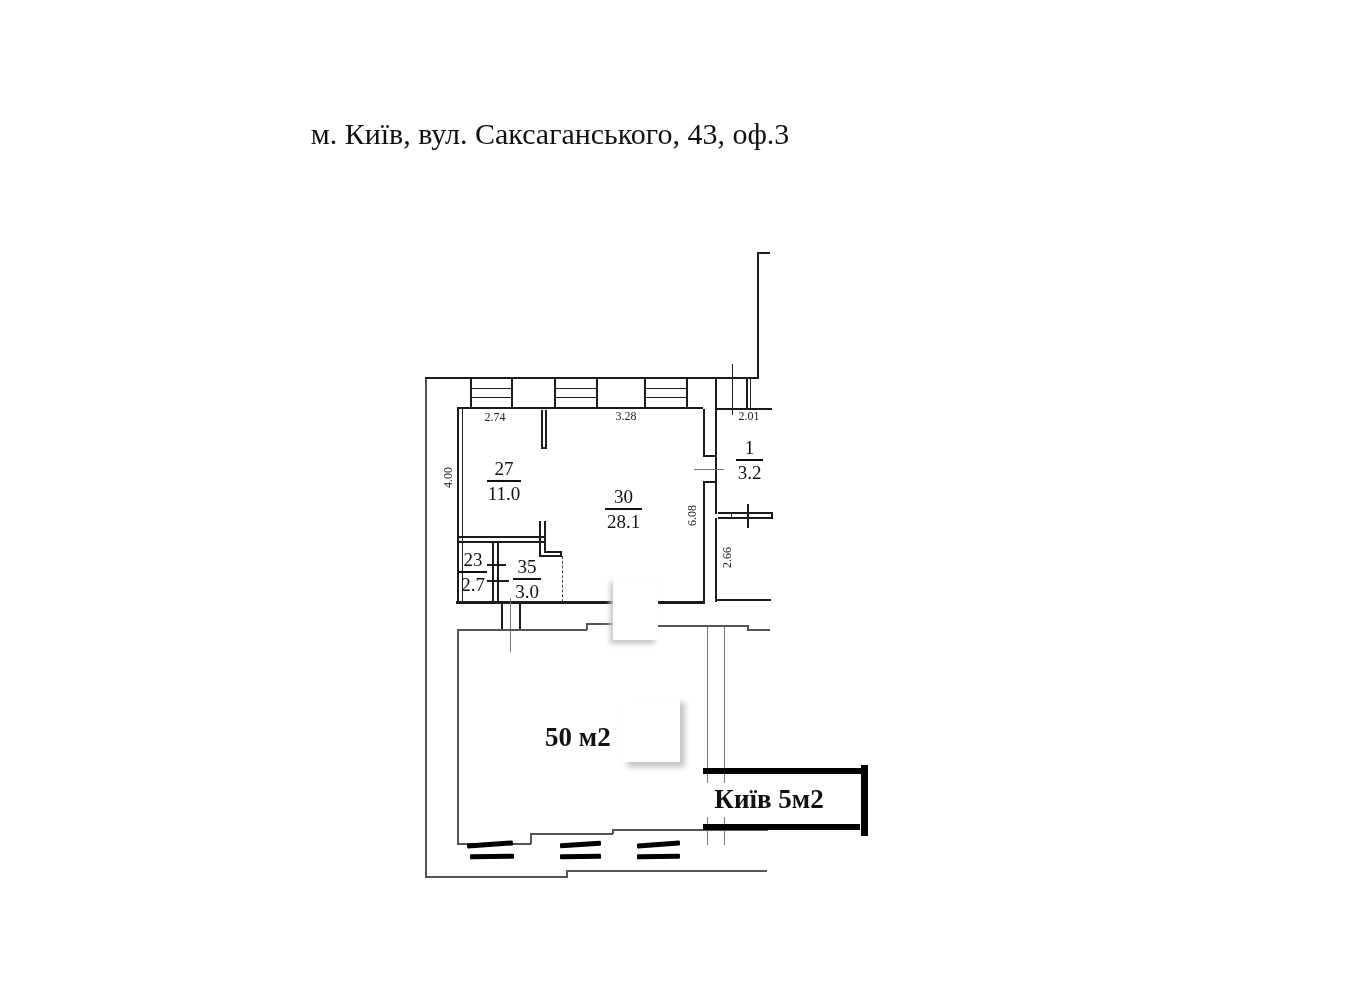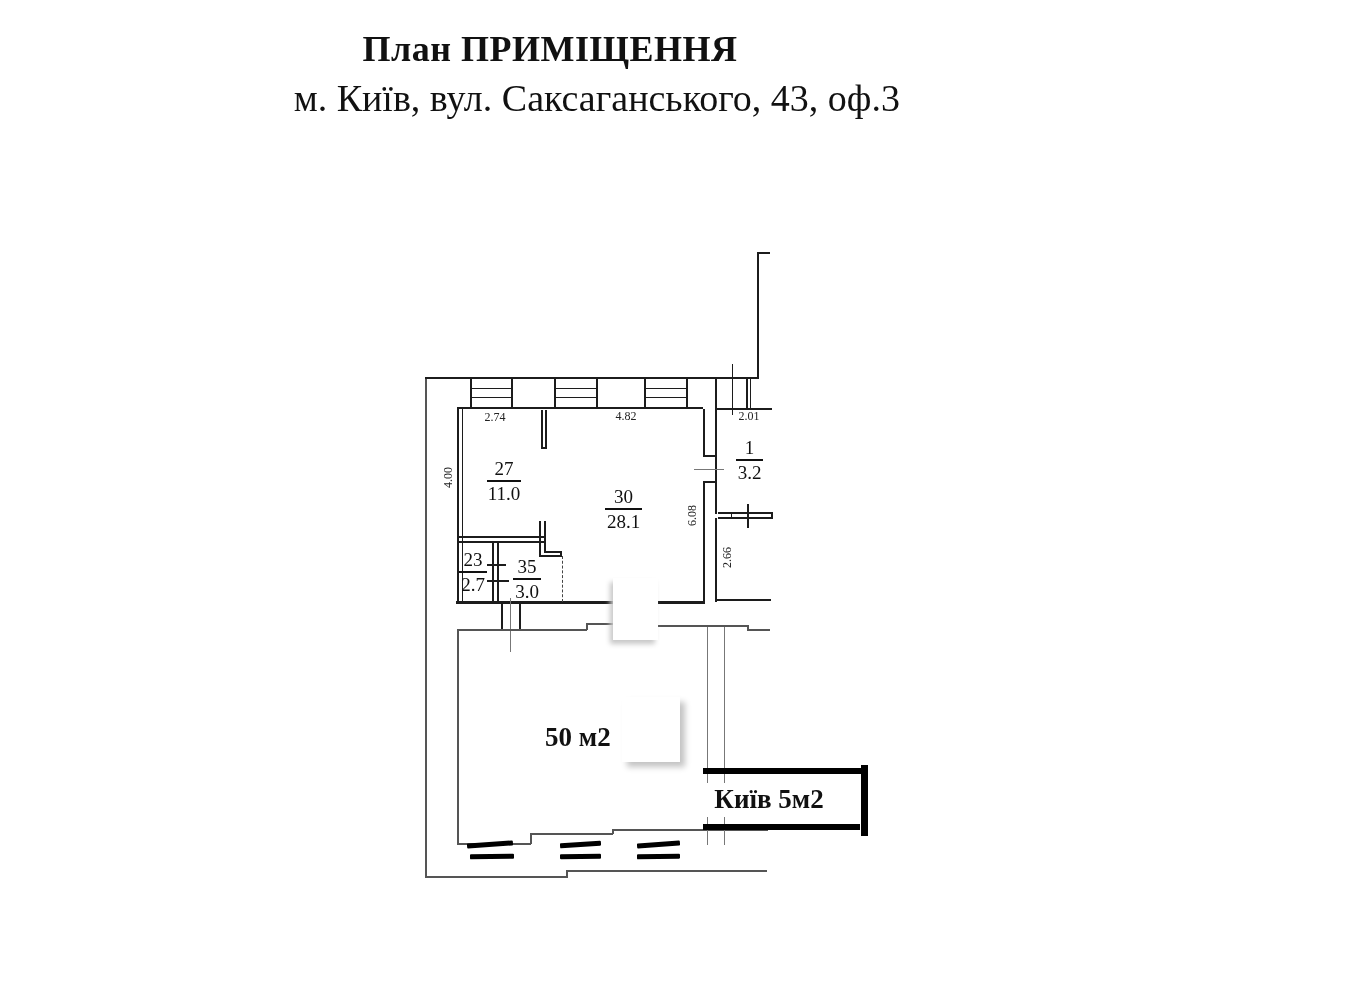--- a/index.html
+++ b/index.html
@@ -4,37 +4,36 @@
 <style>
   html,body{margin:0;padding:0;background:#ffffff;}
   .stage{position:relative;width:1368px;height:992px;background:#ffffff;overflow:hidden;
          font-family:"Liberation Serif","DejaVu Serif",serif;color:#111;}
   .ln{position:absolute;background:#1c1c1c;}
   .ln.gray{background:#555;}
   .ln.lite{background:#777;}
   .ln.blk{background:#000;}
   .txt{position:absolute;white-space:nowrap;}
   .title{font-size:36px;font-weight:bold;letter-spacing:.5px;text-align:center;}
-  .addr{font-size:38px;text-align:right;}
+  .addr{font-size:30px;text-align:center;margin-top:41px;}
   .dim{font-size:12px;color:#222;text-align:center;}
   .rot{transform:rotate(-90deg);transform-origin:center center;}
   .fraction{position:absolute;text-align:center;font-size:19px;line-height:21px;color:#111;}
   .fraction .num{display:block;border-bottom:2px solid #111;padding:0 1px 1px 1px;}
   .fraction .den{display:block;padding-top:1px;white-space:nowrap;}
   .biglabel{font-size:27px;font-weight:bold;}
   .patch{position:absolute;background:#ffffff;}
   .dash{position:absolute;background:#000;height:5px;border-radius:1px;}
   .dashed-v{position:absolute;border-left:1.5px dashed #444;width:0;}
 </style>
 </head>
 <body>
 
 <div class="stage">
 
-  <div class="txt title" style="left:300px;top:28px;width:500px;">План ПРИМІЩЕННЯ</div>
   <div class="txt addr" style="left:200px;top:76px;width:700px;">м. Київ, вул. Саксаганського, 43, оф.3</div>
 
   <div>
 
     <span class="ln gray" style="left:425px;top:377px;width:2px;height:501px;"></span>
     <span class="ln gray" style="left:425px;top:876px;width:143px;height:2px;"></span>
     <span class="ln gray" style="left:566px;top:870px;width:2px;height:8px;"></span>
     <span class="ln gray" style="left:566px;top:870px;width:201px;height:2px;"></span>
 
     <span class="ln" style="left:425px;top:377px;width:334px;height:2px;"></span>
@@ -125,21 +124,21 @@
     <span class="ln blk" style="left:861px;top:765px;width:7px;height:71px;"></span>
 
     <span class="dash" style="left:467px;top:842px;width:46px;transform:rotate(-4deg);"></span>
     <span class="dash" style="left:470px;top:854px;width:44px;transform:rotate(-1deg);"></span>
     <span class="dash" style="left:560px;top:842px;width:41px;transform:rotate(-4deg);"></span>
     <span class="dash" style="left:560px;top:854px;width:41px;transform:rotate(-1deg);"></span>
     <span class="dash" style="left:637px;top:842px;width:43px;transform:rotate(-4deg);"></span>
     <span class="dash" style="left:637px;top:854px;width:43px;transform:rotate(-1deg);"></span>
 
     <div class="txt dim" style="left:477px;top:410px;width:36px;">2.74</div>
-    <div class="txt dim" style="left:608px;top:409px;width:36px;">4.82</div>
+    <div class="txt dim" style="left:608px;top:409px;width:36px;">3.28</div>
     <div class="txt dim" style="left:731px;top:409px;width:36px;">2.01</div>
     <div class="txt dim rot" style="left:430px;top:470px;width:36px;">4.00</div>
     <div class="txt dim rot" style="left:674px;top:508px;width:36px;">6.08</div>
     <div class="txt dim rot" style="left:709px;top:550px;width:36px;">2.66</div>
 
     <div class="fraction" style="left:487px;top:458px;width:34px;">
       <span class="num">27</span>
       <span class="den">11.0</span>
     </div>
     <div class="fraction" style="left:605px;top:486px;width:37px;">

